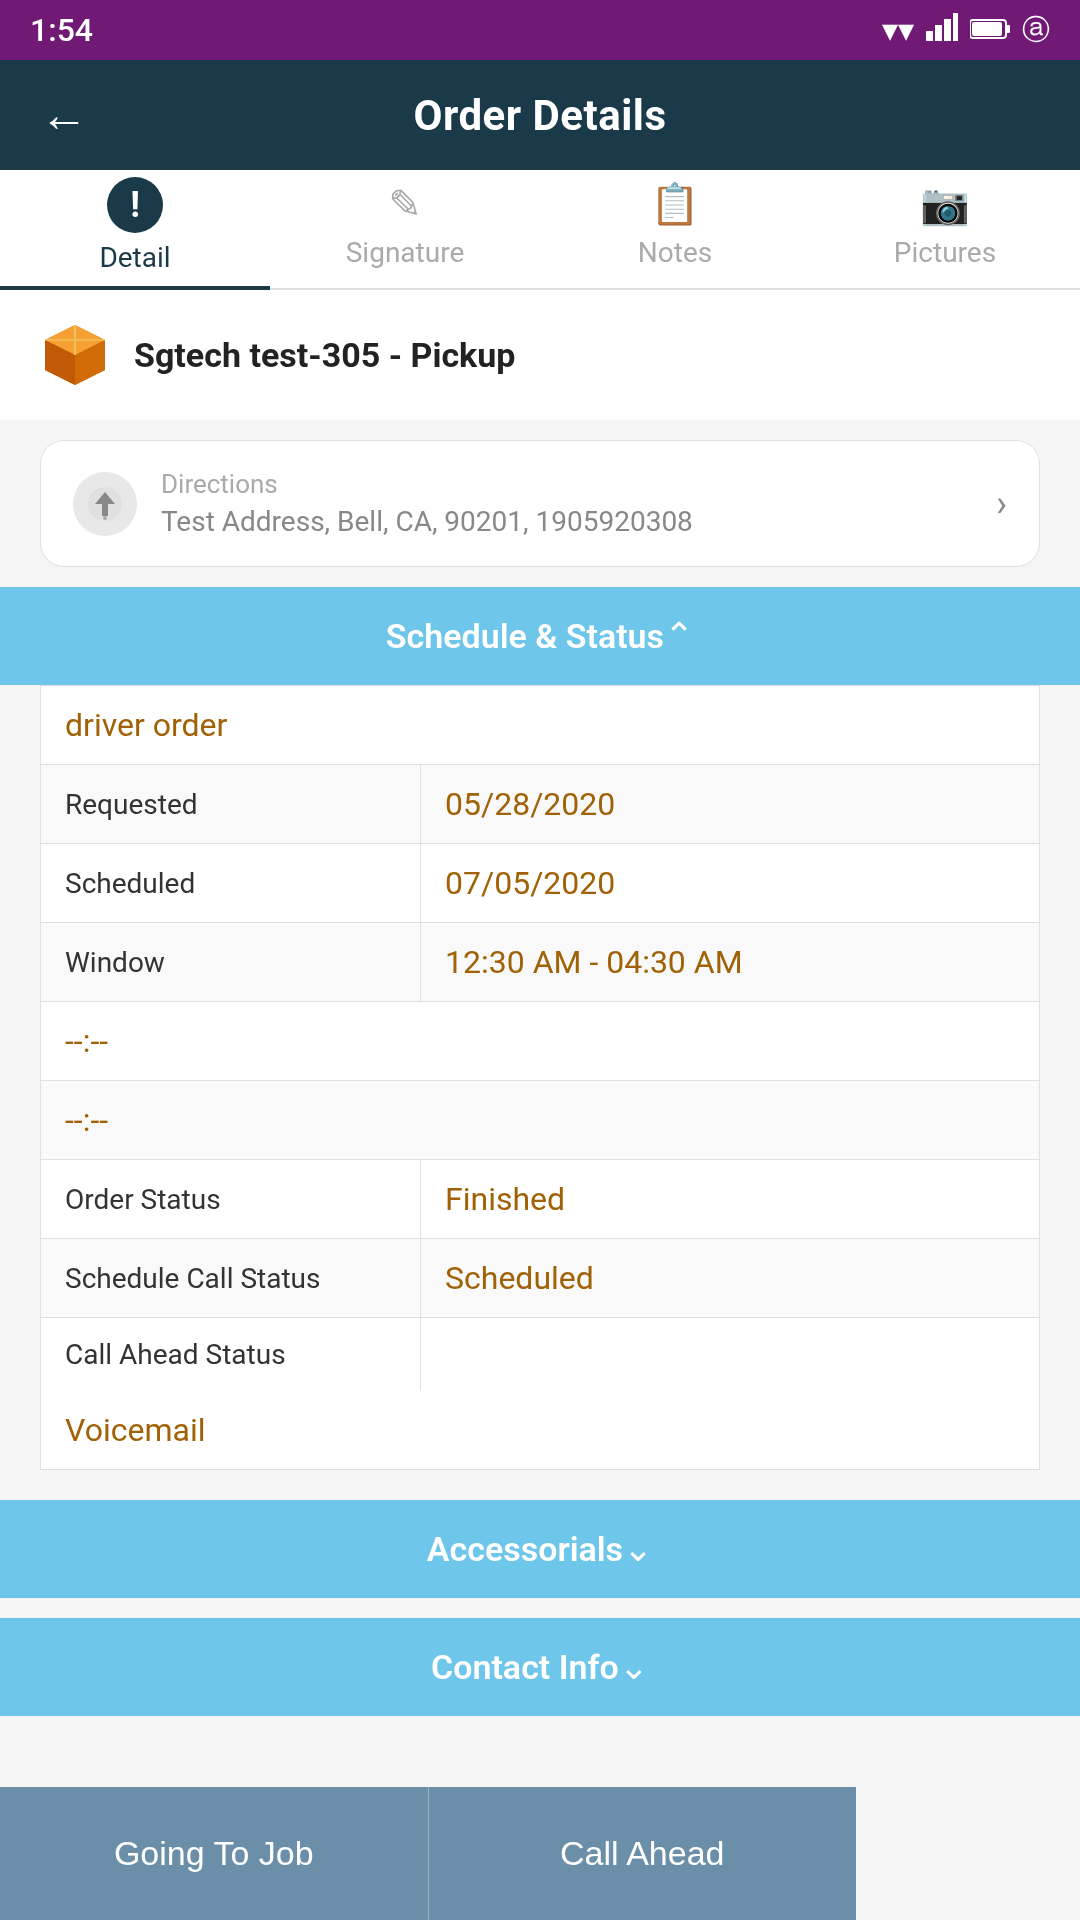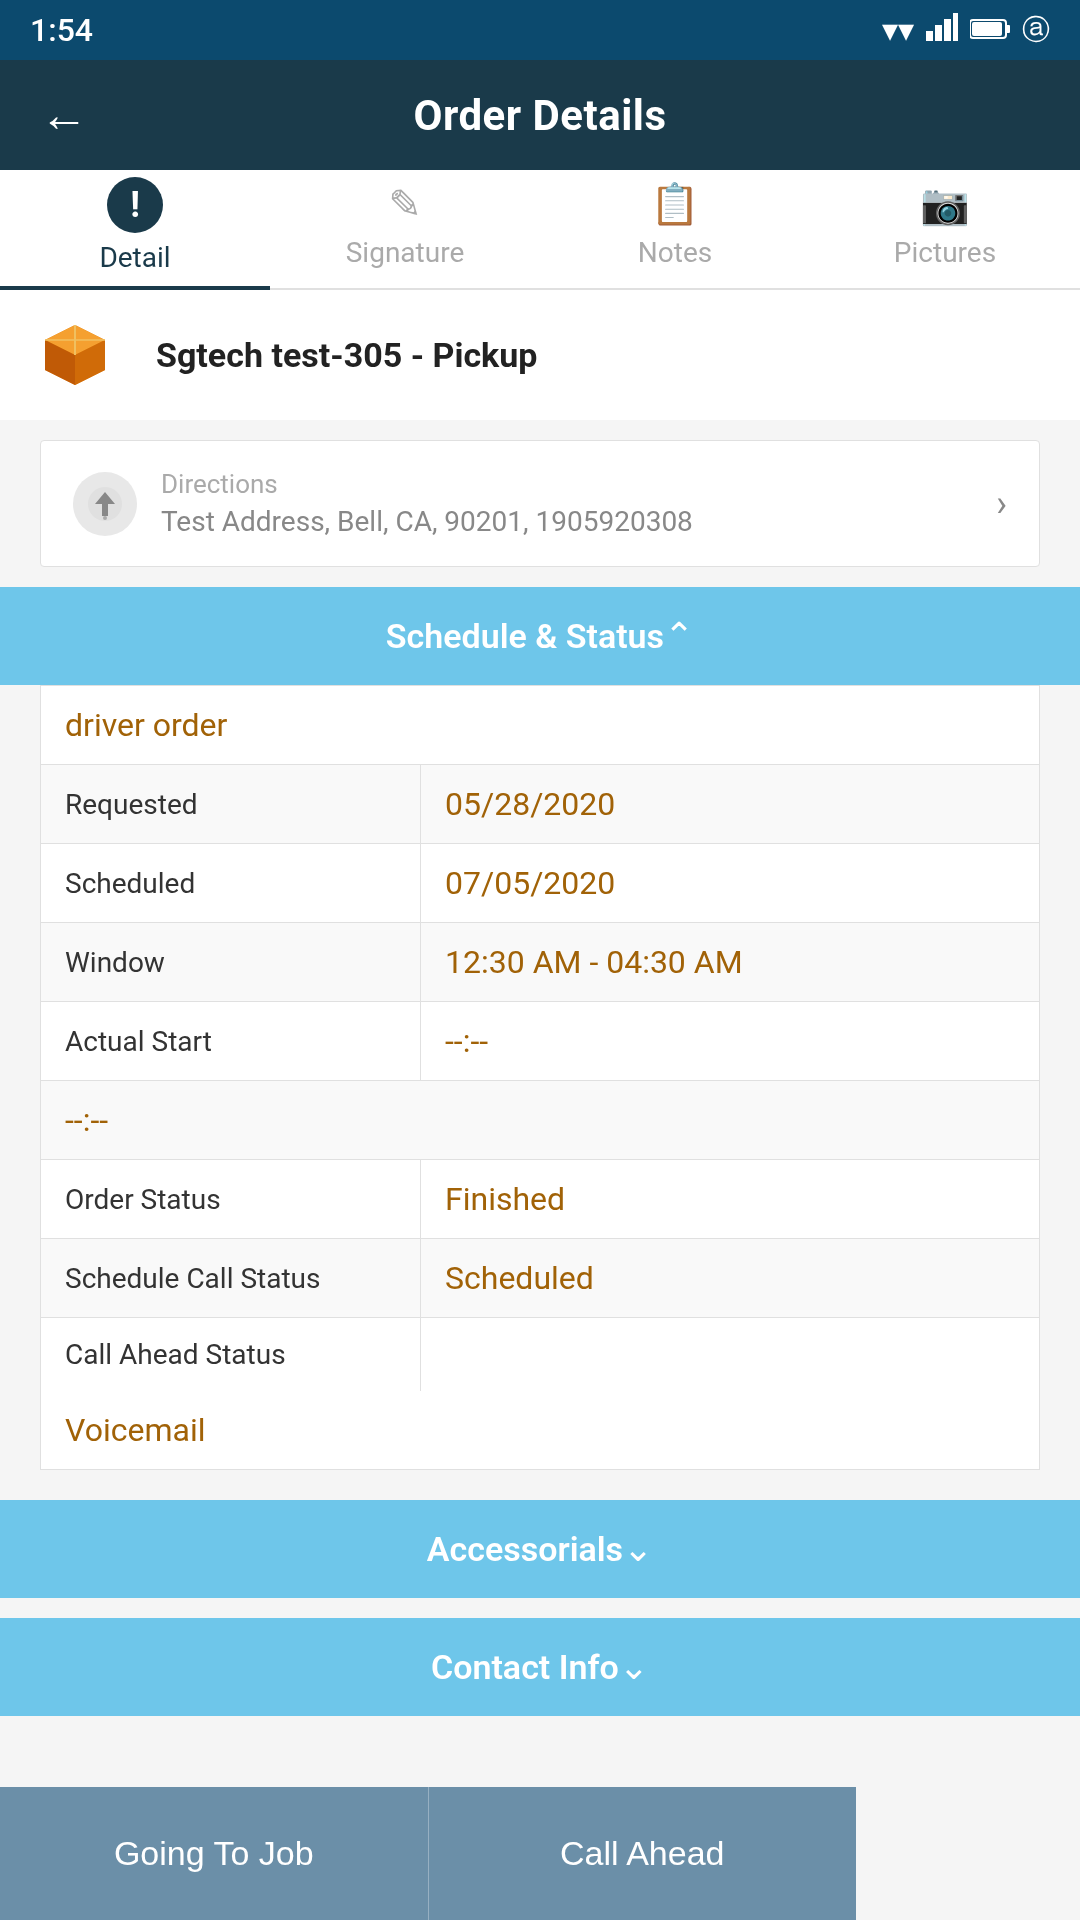--- a/index.html
+++ b/index.html
@@ -9,21 +9,21 @@
       width: 1080px;
       min-height: 1920px;
       font-family: -apple-system, BlinkMacSystemFont, 'Segoe UI', Roboto, sans-serif;
       background: #f5f5f5;
       position: relative;
       overflow-x: hidden;
     }
 
     
     .status-bar {
-      background: #0c4a6e;
+      background: #701a75;
       color: white;
       height: 60px;
       display: flex;
       align-items: center;
       justify-content: space-between;
       padding: 0 30px;
       font-size: 32px;
       font-weight: 500;
     }
     .status-bar-right {
@@ -116,28 +116,27 @@
     }
     .package-icon {
       width: 70px;
       height: 70px;
       position: relative;
     }
     .order-title-text {
       font-size: 34px;
       font-weight: bold;
       color: #222;
-      margin-left: 22px;
     }
 
     
     .directions-card {
       background: white;
       margin: 20px 40px;
-      border-radius: 4px;
+      border-radius: 24px;
       border: 1px solid #e0e0e0;
       padding: 28px 32px;
       display: flex;
       align-items: center;
       gap: 24px;
     }
     .directions-icon {
       width: 64px;
       height: 64px;
       border-radius: 50%;
@@ -355,21 +354,20 @@
   </div>
   <div class="table-row">
     <div class="table-cell-label">Scheduled</div>
     <div class="table-cell-value">07/05/2020</div>
   </div>
   <div class="table-row">
     <div class="table-cell-label">Window</div>
     <div class="table-cell-value">12:30 AM - 04:30 AM</div>
   </div>
   <div class="table-row">
-    <div class="table-cell-label">Actual Start</div>
     <div class="table-cell-value">--:--</div>
   </div>
   <div class="table-row">
     <div class="table-cell-value">--:--</div>
   </div>
   <div class="table-row">
     <div class="table-cell-label">Order Status</div>
     <div class="table-cell-value">Finished</div>
   </div>
   <div class="table-row">

